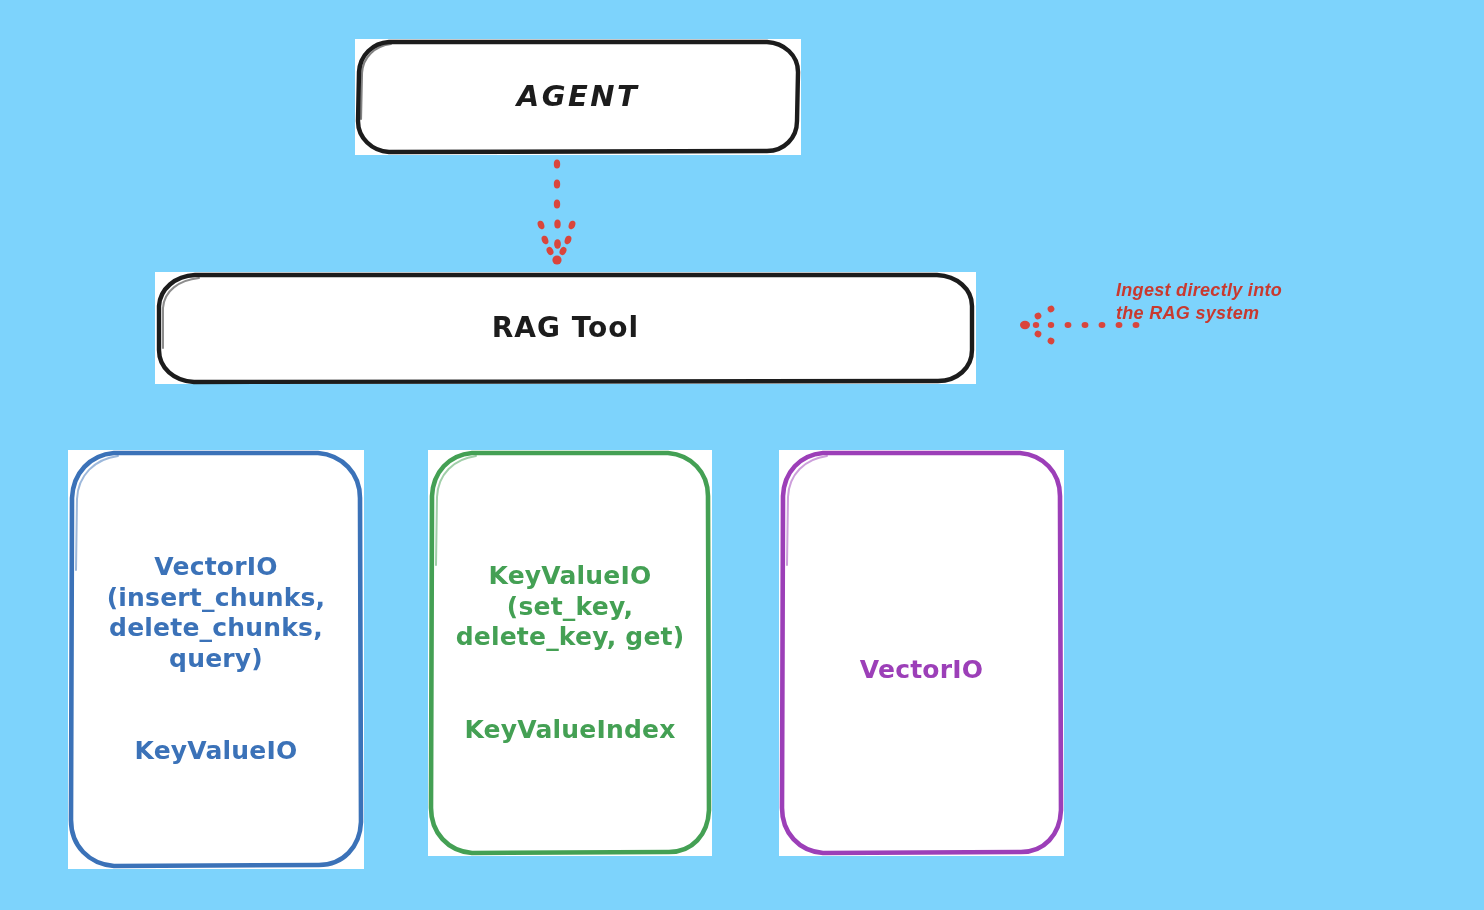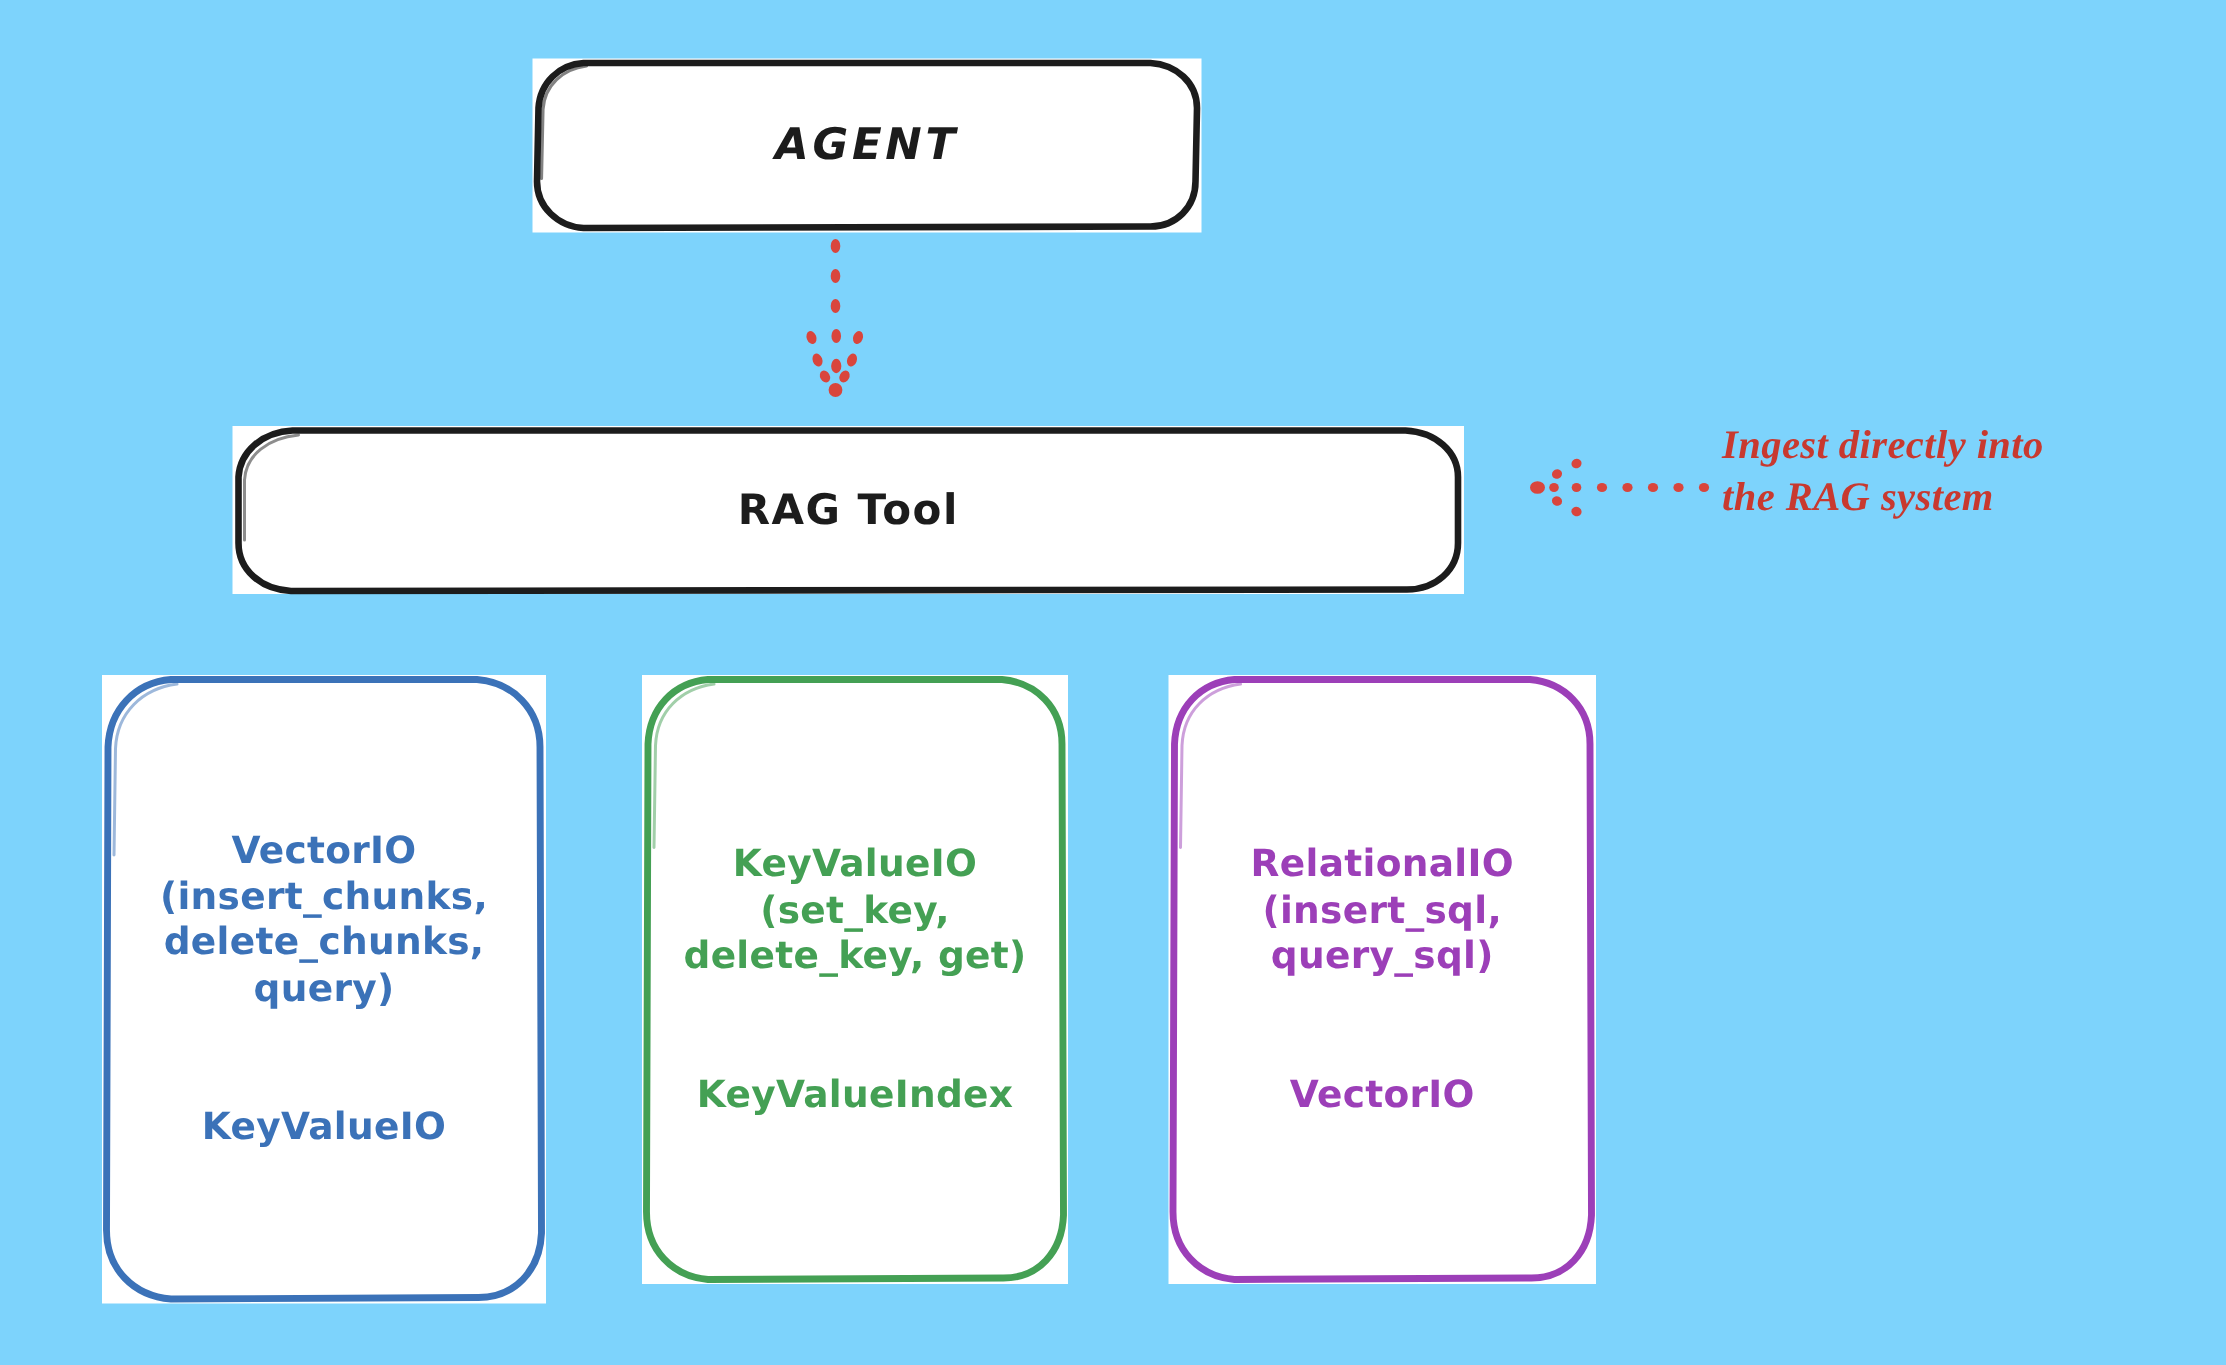--- a/index.html
+++ b/index.html
@@ -61,21 +61,20 @@
     color: #1c1c1c;
     letter-spacing: 2.5px;
   }
 
   
   #rag-node {
     left: 155px;
     top: 272px;
     width: 821px;
     height: 112px;
-    margin-top: 12px;
   }
   #rag-node .node-label {
     font-family: "DejaVu Sans", sans-serif;
     font-size: 28px;
     font-weight: 600;
     color: #1c1c1c;
     letter-spacing: 1px;
   }
 
   
@@ -134,25 +133,25 @@
   #ingest-connector {
     left: 1018px;
     top: 295px;
     width: 140px;
     height: 60px;
   }
 
   
   #ingest-annotation {
     position: absolute;
-    left: 1148px;
+    left: 1116px;
     top: 279px;
     width: 330px;
-    font-family: Liberation Serif, serif;
-    font-size: 27px;
+    font-family: Liberation Sans, sans-serif;
+    font-size: 18px;
     font-weight: 600;
     font-style: italic;
     line-height: 1.3;
     color: #c8392f;
     white-space: pre-line;
     letter-spacing: 0.3px;
   }
 </style>
 </head>
 <body>
@@ -290,19 +289,16 @@
                C 3 383, 20 401, 44 403
                L 242 402
                C 265 402, 281 385, 282 360
                L 281 46
                C 281 22, 264 5, 241 3
                Z" fill="#ffffff" stroke="#9c3fb8" stroke-width="4.6" stroke-linecap="round" stroke-linejoin="round"></path>
       <path d="M 48 6
                C 26 9, 10 24, 9 47
                L 8 115" fill="none" stroke="#9c3fb8" stroke-width="2" stroke-linecap="round" opacity="0.5"></path>
     </svg>
-    <div class="node-label primary">RelationalIO
-(insert_sql,
-query_sql)</div>
     <div class="node-label secondary">VectorIO</div>
   </div>
 
 </div>
 
 </body></html>

